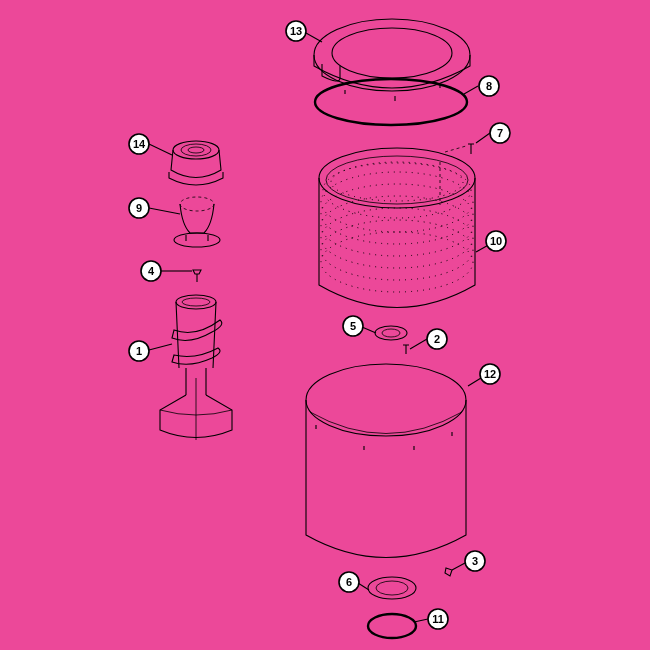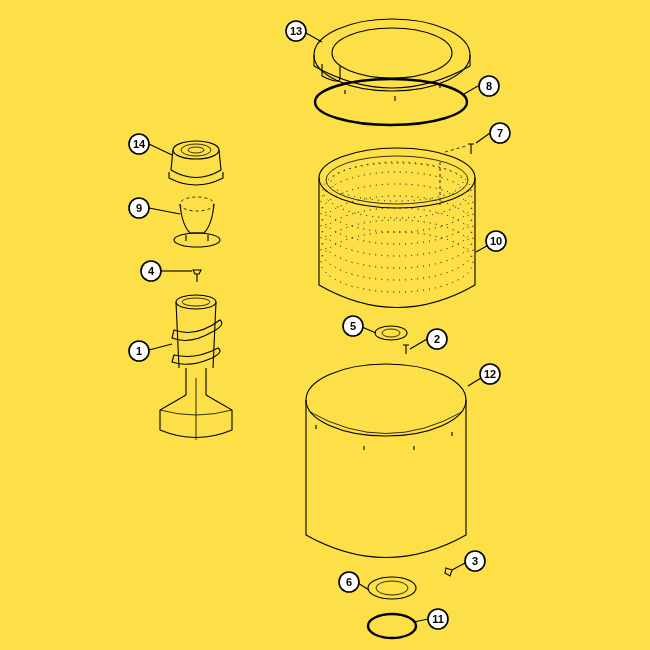--- a/index.html
+++ b/index.html
@@ -1,16 +1,16 @@
 <!DOCTYPE html>
 <html><head>
 <meta charset="utf-8">
 <style>
   html,body{margin:0;padding:0;background:#ffffff;}
-  #stage{position:relative;width:650px;height:650px;background:#fde047;overflow:hidden;font-family:"Liberation Sans",sans-serif;}
+  #stage{position:relative;width:650px;height:650px;background:#ec4899;overflow:hidden;font-family:"Liberation Sans",sans-serif;}
   svg{position:absolute;left:0;top:0;}
   .callout circle{fill:#fff;stroke:#000;stroke-width:1.6;}
   .callout text{font-family:"Liberation Sans",sans-serif;font-weight:bold;font-size:11px;fill:#000;text-anchor:middle;dominant-baseline:central;}
   .ln{stroke:#000;fill:none;stroke-width:1.1;}
   .thin{stroke:#000;fill:none;stroke-width:0.8;}
   .thick{stroke:#000;fill:none;stroke-width:2.4;}
   .dash{stroke:#000;fill:none;stroke-width:0.8;stroke-dasharray:3 3;}
   .dots{stroke:#000;fill:none;stroke-width:1;stroke-dasharray:1 5;}
 </style>
 </head>

